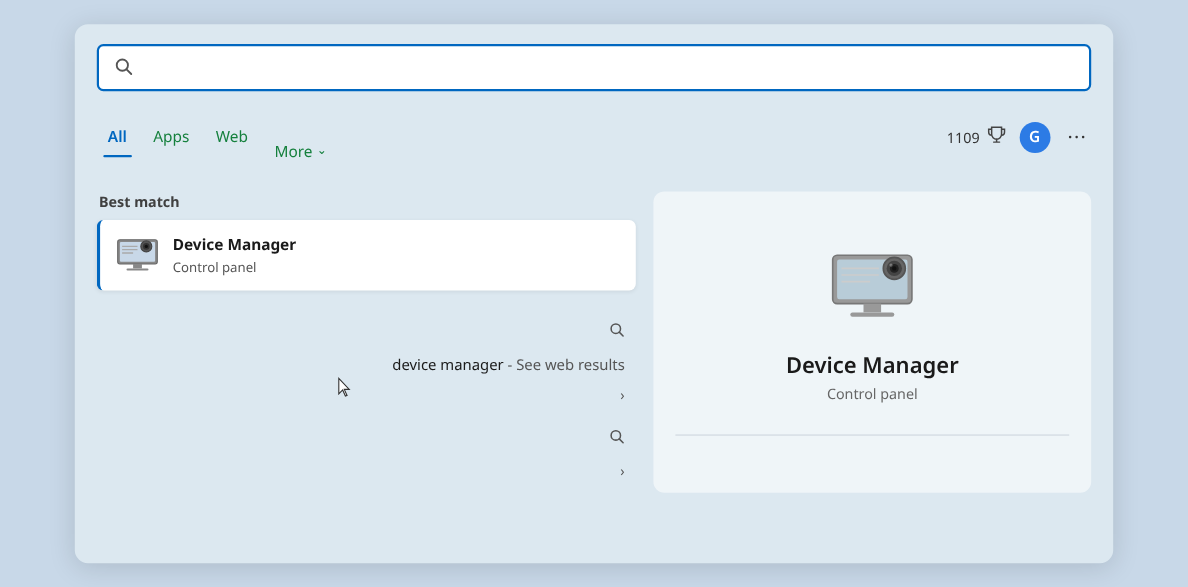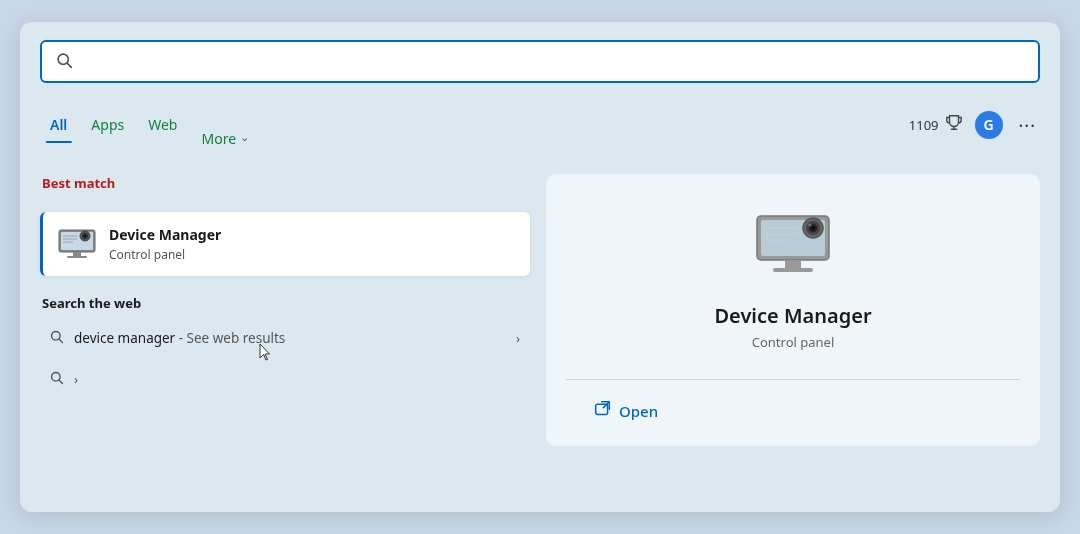--- a/index.html
+++ b/index.html
@@ -10,21 +10,21 @@
       align-items: center;
       justify-content: center;
       width: 1080px;
       height: 534px;
       font-family: 'Segoe UI', system-ui, sans-serif;
     }
 
     .search-panel {
       background: #dce8f0;
       border-radius: 12px;
-      width: 1040px;
+      width: 944px;
       min-height: 490px;
       padding: 18px 20px 32px 20px;
       box-shadow: 0 4px 24px rgba(0,0,0,0.13);
       position: relative;
     }
 
     
     .search-bar {
       display: flex;
       align-items: center;
@@ -153,22 +153,22 @@
     .left-panel {
       flex: 0 0 490px;
       display: flex;
       flex-direction: column;
       gap: 0;
     }
 
     .section-label {
       font-size: 13px;
       font-weight: 700;
-      color: #b91c1c;
-      margin-bottom: 20px;
+      color: #404040;
+      margin-bottom: 8px;
       padding-left: 2px;
     }
 
     
     .best-match-item {
       display: flex;
       align-items: center;
       background: #fff;
       border-radius: 6px;
       padding: 12px 14px;
@@ -210,25 +210,26 @@
     .web-search-label {
       font-size: 13px;
       font-weight: 700;
       color: #1a1a1a;
       margin-bottom: 6px;
       padding-left: 2px;
     }
 
     .web-result-item {
       display: flex;
-      align-items: flex-start;
+      align-items: flex-end;
       padding: 11px 10px;
       border-radius: 6px;
       cursor: pointer;
       gap: 10px;
+      flex-direction: column;
     }
 
     .web-search-icon {
       font-size: 14px;
       color: #555;
       flex-shrink: 0;
     }
 
     .web-result-text {
       flex: 1;
@@ -385,21 +386,20 @@
             <line x1="6" y1="13" x2="20" y2="13" stroke="#aaa" stroke-width="1.2"></line>
             <line x1="6" y1="16" x2="16" y2="16" stroke="#aaa" stroke-width="1.2"></line>
           </svg>
         </div>
         <div class="best-match-text">
           <span class="best-match-title">Device Manager</span>
           <span class="best-match-sub">Control panel</span>
         </div>
       </div>
 
-      <div class="web-search-label">Search the web</div>
 
       <div class="web-result-item">
         <span class="web-search-icon">
           <svg width="14" height="14" viewBox="0 0 18 18" fill="none">
             <circle cx="7.5" cy="7.5" r="5.5" stroke="#555" stroke-width="1.8"></circle>
             <line x1="11.5" y1="11.5" x2="16" y2="16" stroke="#555" stroke-width="1.8" stroke-linecap="round"></line>
           </svg>
         </span>
         <span class="web-result-text">device manager<span style="color:#555"> - See web results</span></span>
         <span class="web-result-arrow">›</span>
@@ -435,30 +435,20 @@
           <line x1="12" y1="26" x2="46" y2="26" stroke="#ccc" stroke-width="1.5"></line>
           <line x1="12" y1="32" x2="38" y2="32" stroke="#ccc" stroke-width="1.5"></line>
 
           <rect x="32" y="52" width="16" height="8" fill="#999"></rect>
           <rect x="20" y="60" width="40" height="4" rx="2" fill="#999"></rect>
         </svg>
       </div>
       <div class="right-app-title">Device Manager</div>
       <div class="right-app-sub">Control panel</div>
       <div class="divider-line"></div>
-      <div class="open-button">
-        <span class="open-icon">
-          <svg width="17" height="17" viewBox="0 0 20 20" fill="none">
-            <rect x="2" y="5" width="14" height="12" rx="2" stroke="#0067c0" stroke-width="1.8"></rect>
-            <path d="M9 2h9v9" stroke="#0067c0" stroke-width="1.8" stroke-linecap="round" stroke-linejoin="round"></path>
-            <path d="M11 9L18 2" stroke="#0067c0" stroke-width="1.8" stroke-linecap="round"></path>
-          </svg>
-        </span>
-        <span>Open</span>
-      </div>
     </div>
 
   </div>
 
   <svg class="cursor" viewBox="0 0 14 20" fill="none" xmlns="http://www.w3.org/2000/svg">
     <path d="M2 2L2 16L5.5 12.5L8 18L9.5 17.5L7 12L11.5 12L2 2Z" fill="white" stroke="#333" stroke-width="1"></path>
   </svg>
 
 </div>
 

